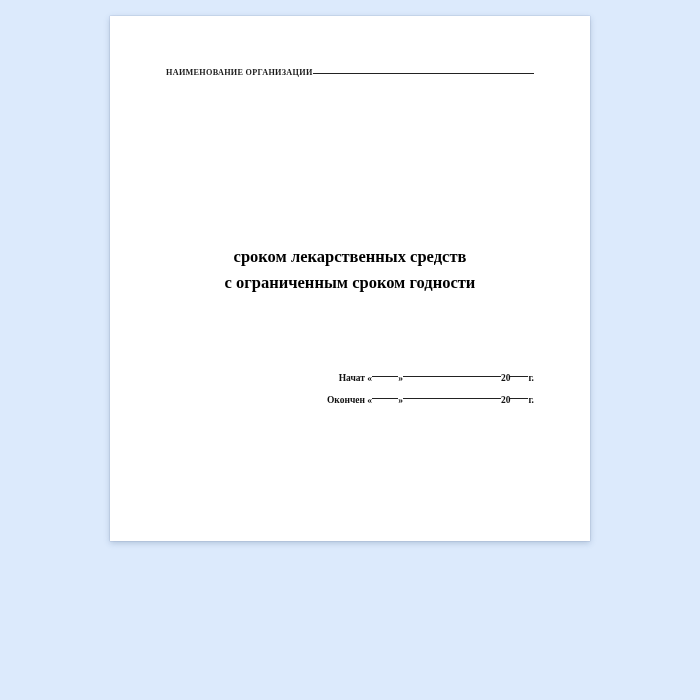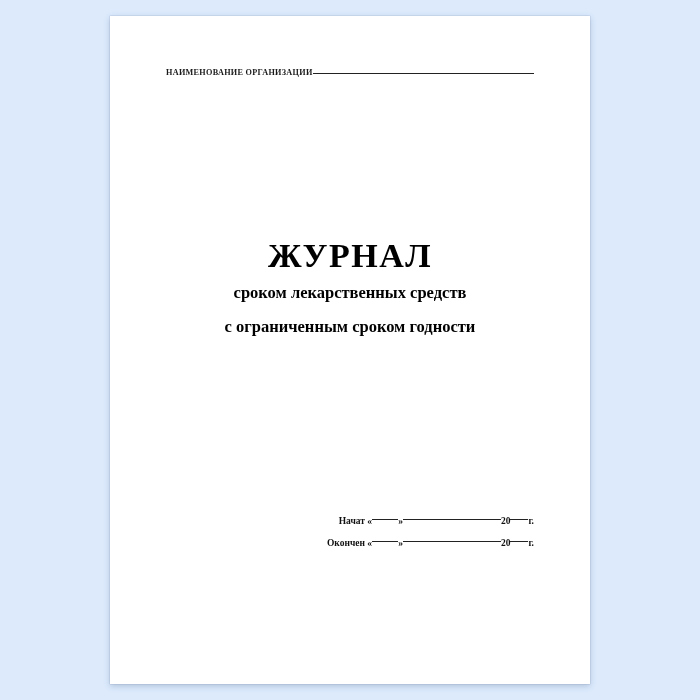--- a/index.html
+++ b/index.html
@@ -16,21 +16,21 @@
   .stage {
     position: relative;
     width: 700px;
     height: 700px;
   }
   .page {
     position: absolute;
     left: 110px;
     top: 16px;
     width: 480px;
-    height: 668px;
+    height: 525px;
     background: #ffffff;
     box-shadow: 0 2px 6px rgba(60, 90, 130, 0.28), 0 0 1px rgba(60, 90, 130, 0.5);
   }
   .page-inner {
     position: absolute;
     left: 0;
     top: 0;
     right: 0;
     bottom: 0;
     padding: 44px 56px 40px 56px;
@@ -118,23 +118,22 @@
     <div class="page-inner">
 
       <div class="header-block">
         <div class="header-line">
           <span class="header-label">НАИМЕНОВАНИЕ ОРГАНИЗАЦИИ</span>
           <span class="header-rule"></span>
         </div>
       </div>
 
       <div class="title-block">
-        <div class="title-main">ЖУРНАЛ</div>
         <div class="title-sub">сроком лекарственных средств</div>
-        <div class="title-sub" style="margin-top:12px">с ограниченным сроком годности</div>
+        <div class="title-sub" style="margin-top:4px">с ограниченным сроком годности</div>
       </div>
 
       <div class="spacer"></div>
 
       <div class="footer-block">
         <div class="footer-line">
           <span class="footer-label">Начат «</span>
           <span class="fill-rule rule-short"></span>
           <span>»</span>
           <span class="fill-rule rule-long"></span>

